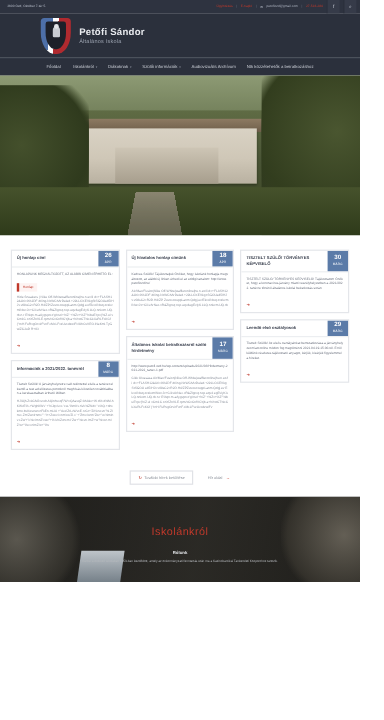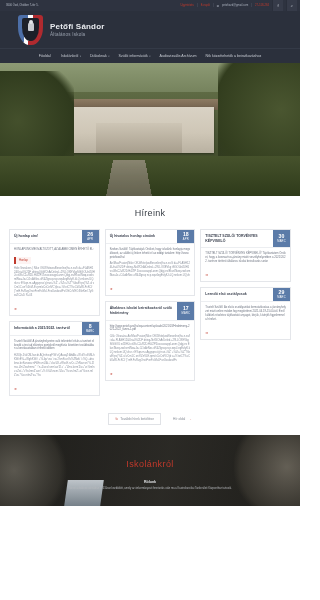--- a/index.html
+++ b/index.html
@@ -37,21 +37,21 @@
     color: #cfd4dd; font-size: 4px;
     border-left: 1px solid #2a2f3b;
   }
 
   
   .header {
     background: #2b303c;
     height: 37px;
     display: flex;
     align-items: center;
-    padding-left: 18px;
+    padding-left: 34px;
   }
   .crest {
     width: 25px; height: 30px;
     position: relative;
     flex: 0 0 auto;
   }
   .crest .shield {
     position: absolute; inset: 0;
     background: linear-gradient(100deg, #4d6fa8 0%, #4d6fa8 34%, #ffffff 34%, #ffffff 50%, #b02a2f 50%, #b02a2f 100%);
     border-radius: 3px 3px 46% 46% / 3px 3px 60% 60%;
@@ -373,21 +373,20 @@
   <div class="roof"></div>
   <div class="building"></div>
   <div class="wing"></div>
   <div class="trees-l"></div>
   <div class="trees-r"></div>
   <div class="lawn"></div>
   <div class="path"></div>
 </div>
 
 <section class="news">
-  <h2 class="news-title">Híreink</h2>
 
   <div class="news-grid">
 
     <div class="col">
       <article class="card">
         <div class="card-head">
           <div class="card-title">Új honlap cím!</div>
           <div class="badge">
             <span class="badge-day">26</span>
             <span class="badge-mon">ÁPR</span>

